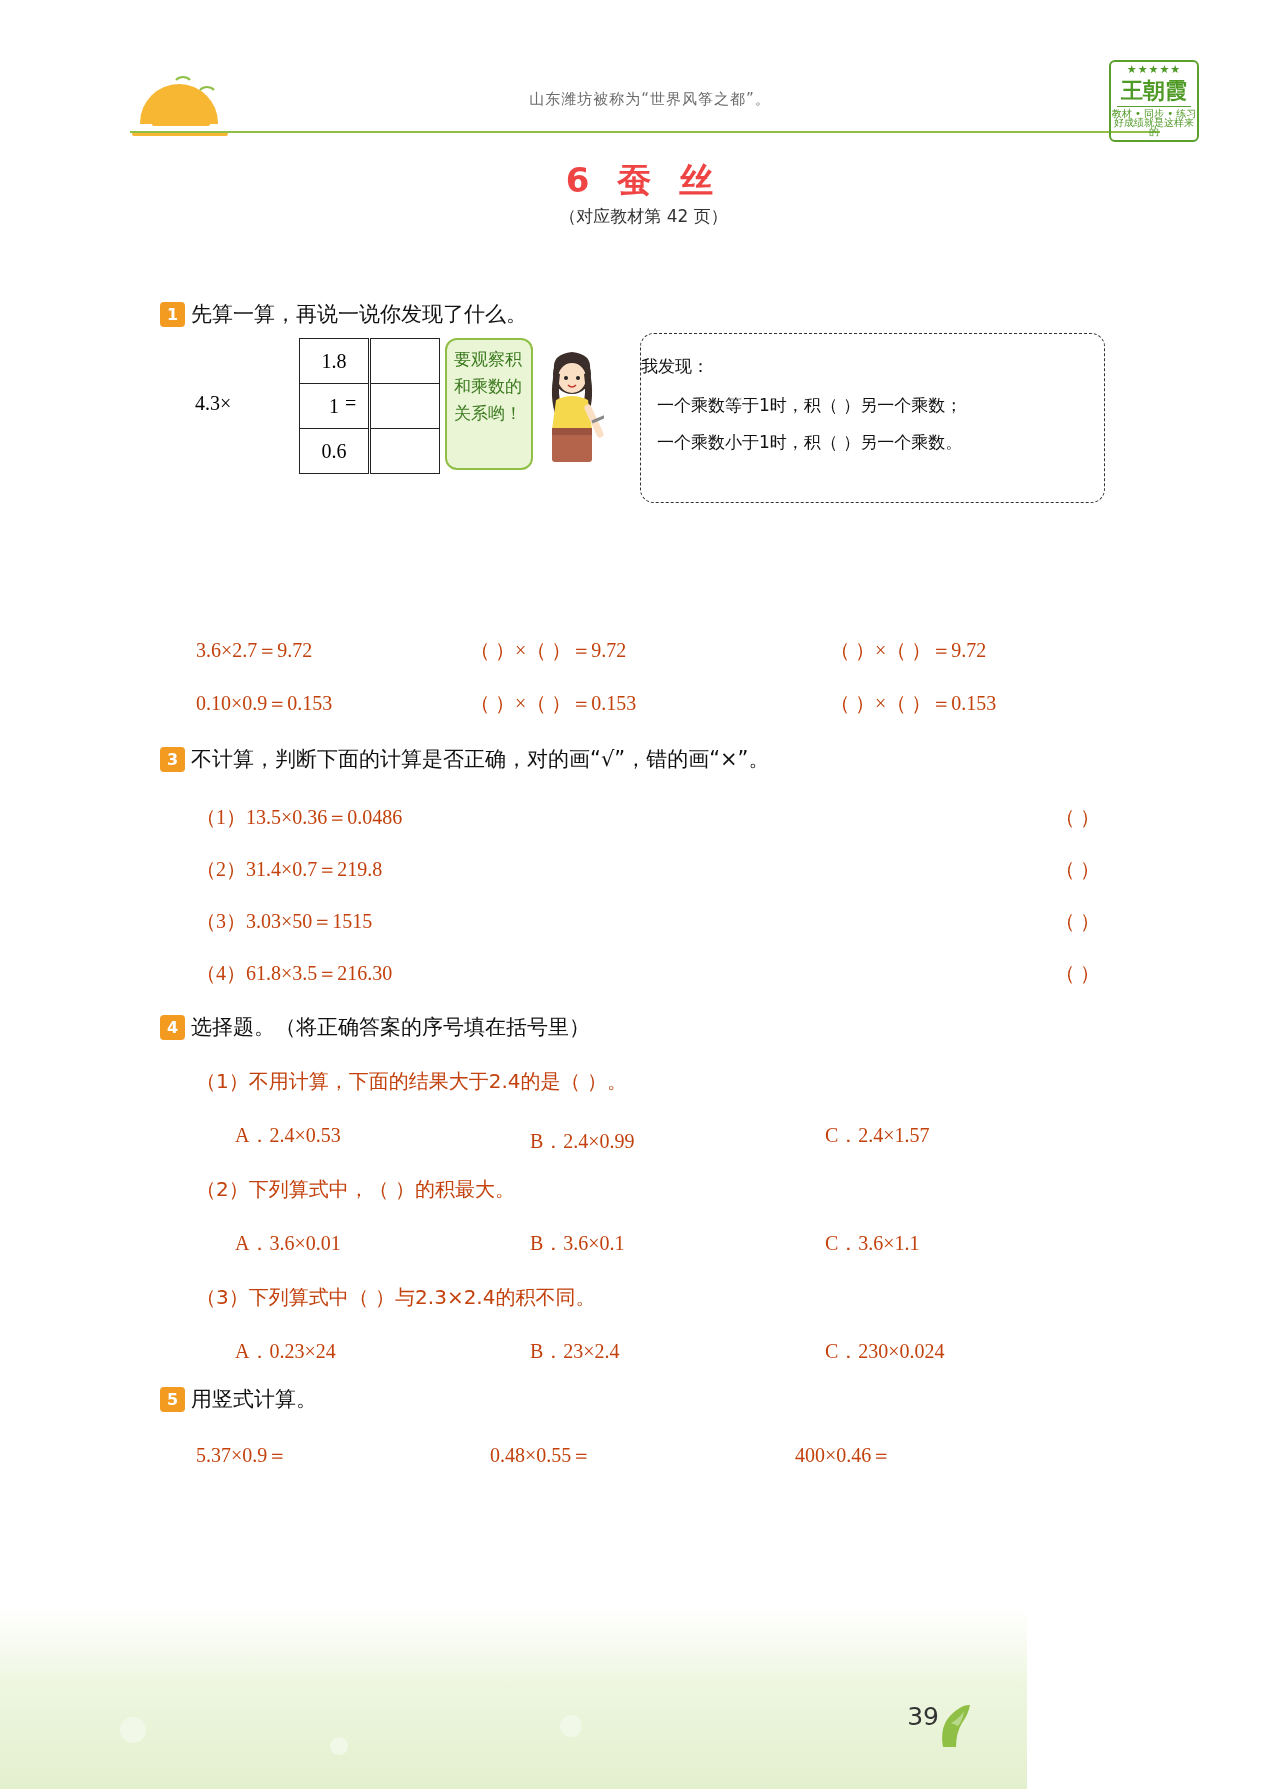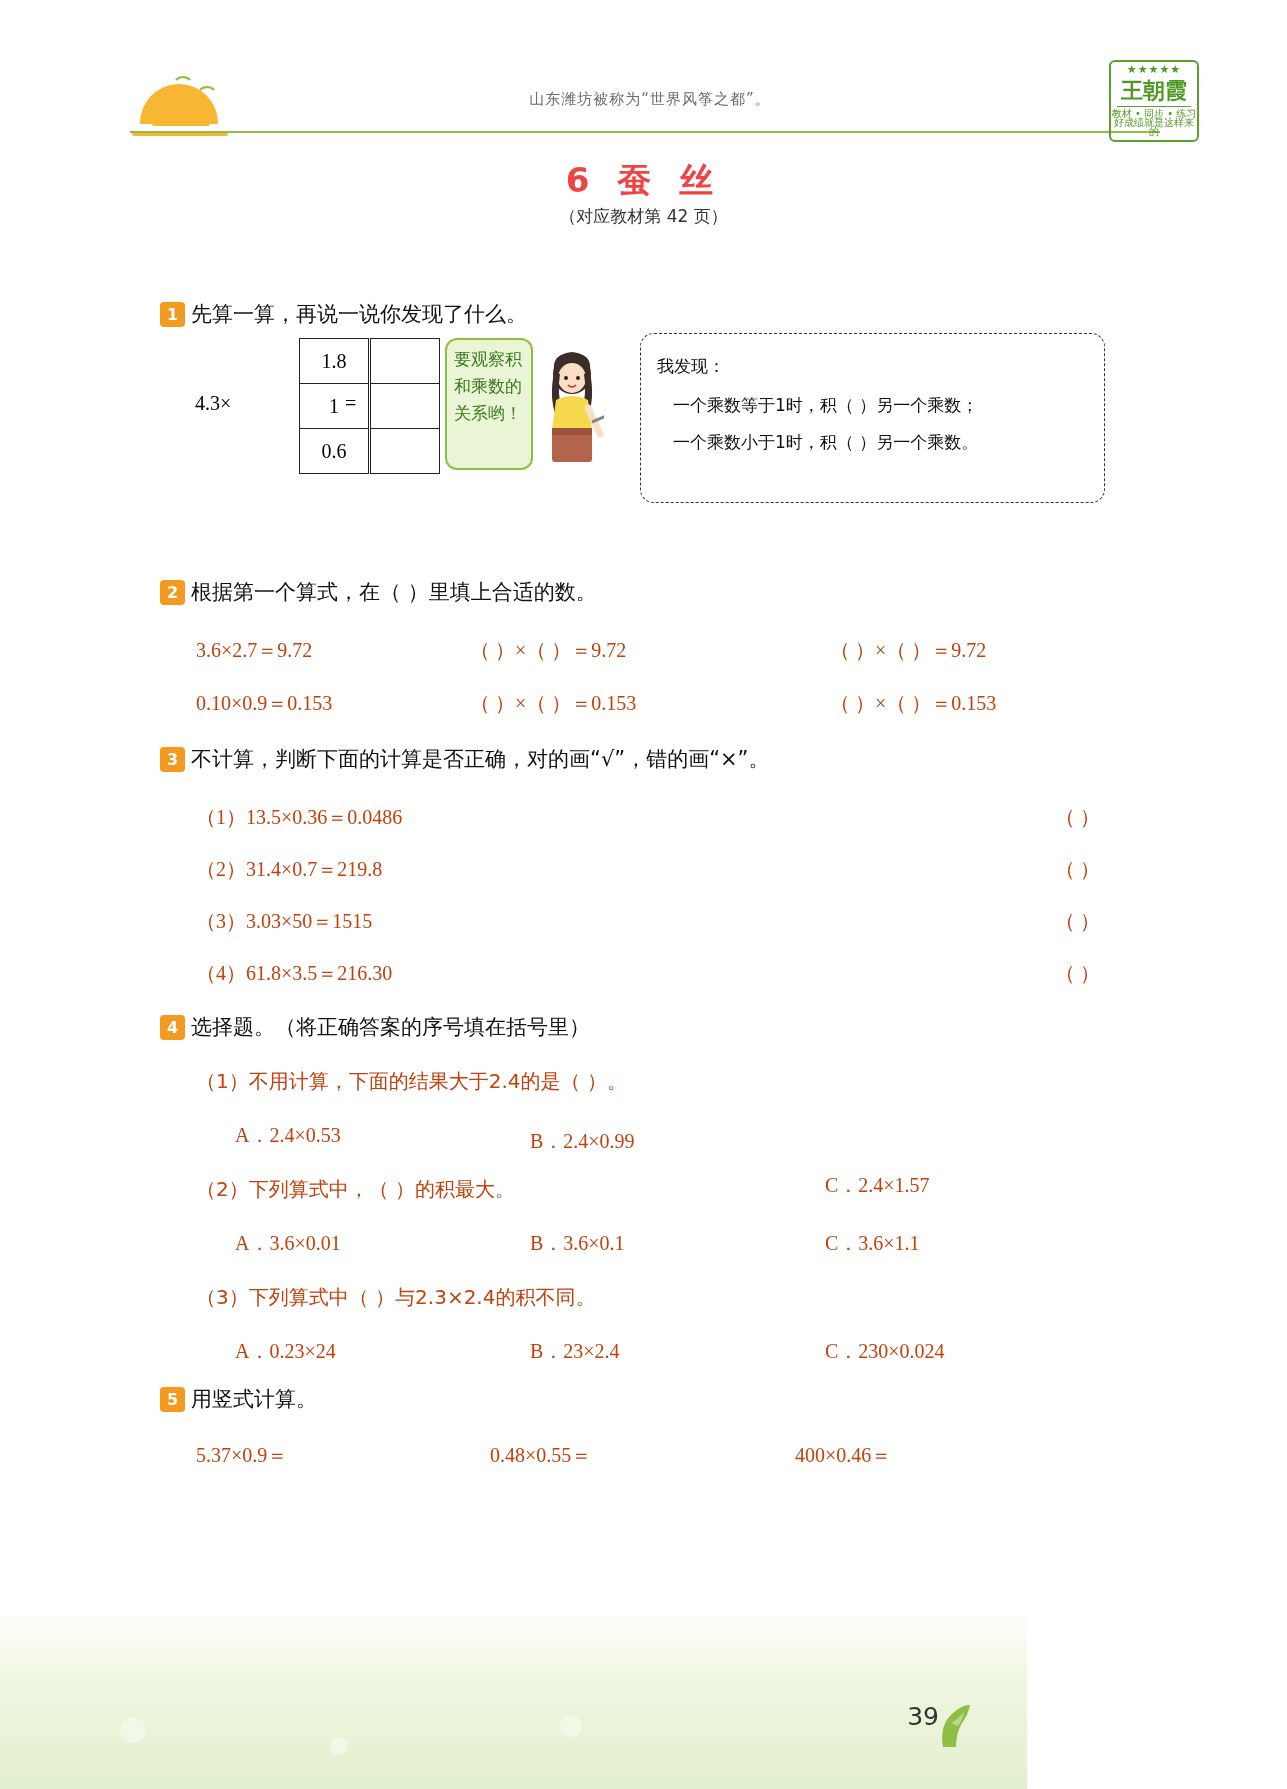--- a/index.html
+++ b/index.html
@@ -123,21 +123,21 @@
     position:absolute;left:445px;top:8px;width:88px;height:132px;
     background:#eaf5d6;border:2px solid #8fbf45;border-radius:12px;
     color:#3b7a1e;font-size:17px;line-height:27px;
     font-family:"DejaVu Sans", sans-serif;
     padding:6px 5px 0 7px;box-sizing:border-box;
   }
   .girl{position:absolute;left:540px;top:18px;width:64px;height:126px;}
   .note{
     position:absolute;left:640px;top:3px;width:465px;height:170px;
     border:1px dashed #333;border-radius:14px;
-    box-sizing:border-box;padding:14px 16px;
+    box-sizing:border-box;padding:14px 0;
     font-size:17px;line-height:37px;
     font-family:"DejaVu Sans", sans-serif;
     color:#111;
   }
   .note .l0{margin-bottom:2px;}
   .note .li{padding-left:16px;}
 
   
   .footer{
     position:absolute;left:0;bottom:0;width:1027px;height:180px;
@@ -220,23 +220,20 @@
       <path d="M52 74 l14 -6" stroke="#888" stroke-width="3"></path>
     </svg>
 
     <div class="note">
       <div class="l0">我发现：</div>
       <div class="li">一个乘数等于1时，积（      ）另一个乘数；</div>
       <div class="li">一个乘数小于1时，积（      ）另一个乘数。</div>
     </div>
   </div>
 
-  <div class="qhead" style="left:160px;top:578px;">
-    <span class="qnum">2</span><span class="t">根据第一个算式，在（        ）里填上合适的数。</span>
-  </div>
   <div class="math" style="left:196px;top:637px;">3.6×2.7＝9.72</div>
   <div class="math" style="left:470px;top:637px;">（        ）×（        ）＝9.72</div>
   <div class="math" style="left:830px;top:637px;">（        ）×（        ）＝9.72</div>
   <div class="math" style="left:196px;top:690px;">0.10×0.9＝0.153</div>
   <div class="math" style="left:470px;top:690px;">（        ）×（        ）＝0.153</div>
   <div class="math" style="left:830px;top:690px;">（        ）×（        ）＝0.153</div>
 
   <div class="qhead" style="left:160px;top:745px;">
     <span class="qnum">3</span><span class="t">不计算，判断下面的计算是否正确，对的画“√”，错的画“×”。</span>
   </div>
@@ -249,21 +246,21 @@
   <div class="math" style="left:196px;top:960px;">（4）61.8×3.5＝216.30</div>
   <div class="math" style="left:1055px;top:960px;">（        ）</div>
 
   <div class="qhead" style="left:160px;top:1013px;">
     <span class="qnum">4</span><span class="t">选择题。（将正确答案的序号填在括号里）</span>
   </div>
 
   <div class="math cn" style="left:196px;top:1068px;">（1）不用计算，下面的结果大于2.4的是（      ）。</div>
   <div class="math" style="left:235px;top:1122px;">A．2.4×0.53</div>
   <div class="math" style="left:530px;top:1128px;">B．2.4×0.99</div>
-  <div class="math" style="left:825px;top:1172px;">C．2.4×1.57</div>
+  <div class="math" style="left:825px;top:1122px;">C．2.4×1.57</div>
 
   <div class="math cn" style="left:196px;top:1176px;">（2）下列算式中，（      ）的积最大。</div>
   <div class="math" style="left:235px;top:1230px;">A．3.6×0.01</div>
   <div class="math" style="left:530px;top:1230px;">B．3.6×0.1</div>
   <div class="math" style="left:825px;top:1230px;">C．3.6×1.1</div>
 
   <div class="math cn" style="left:196px;top:1284px;">（3）下列算式中（      ）与2.3×2.4的积不同。</div>
   <div class="math" style="left:235px;top:1338px;">A．0.23×24</div>
   <div class="math" style="left:530px;top:1338px;">B．23×2.4</div>
   <div class="math" style="left:825px;top:1338px;">C．230×0.024</div>

